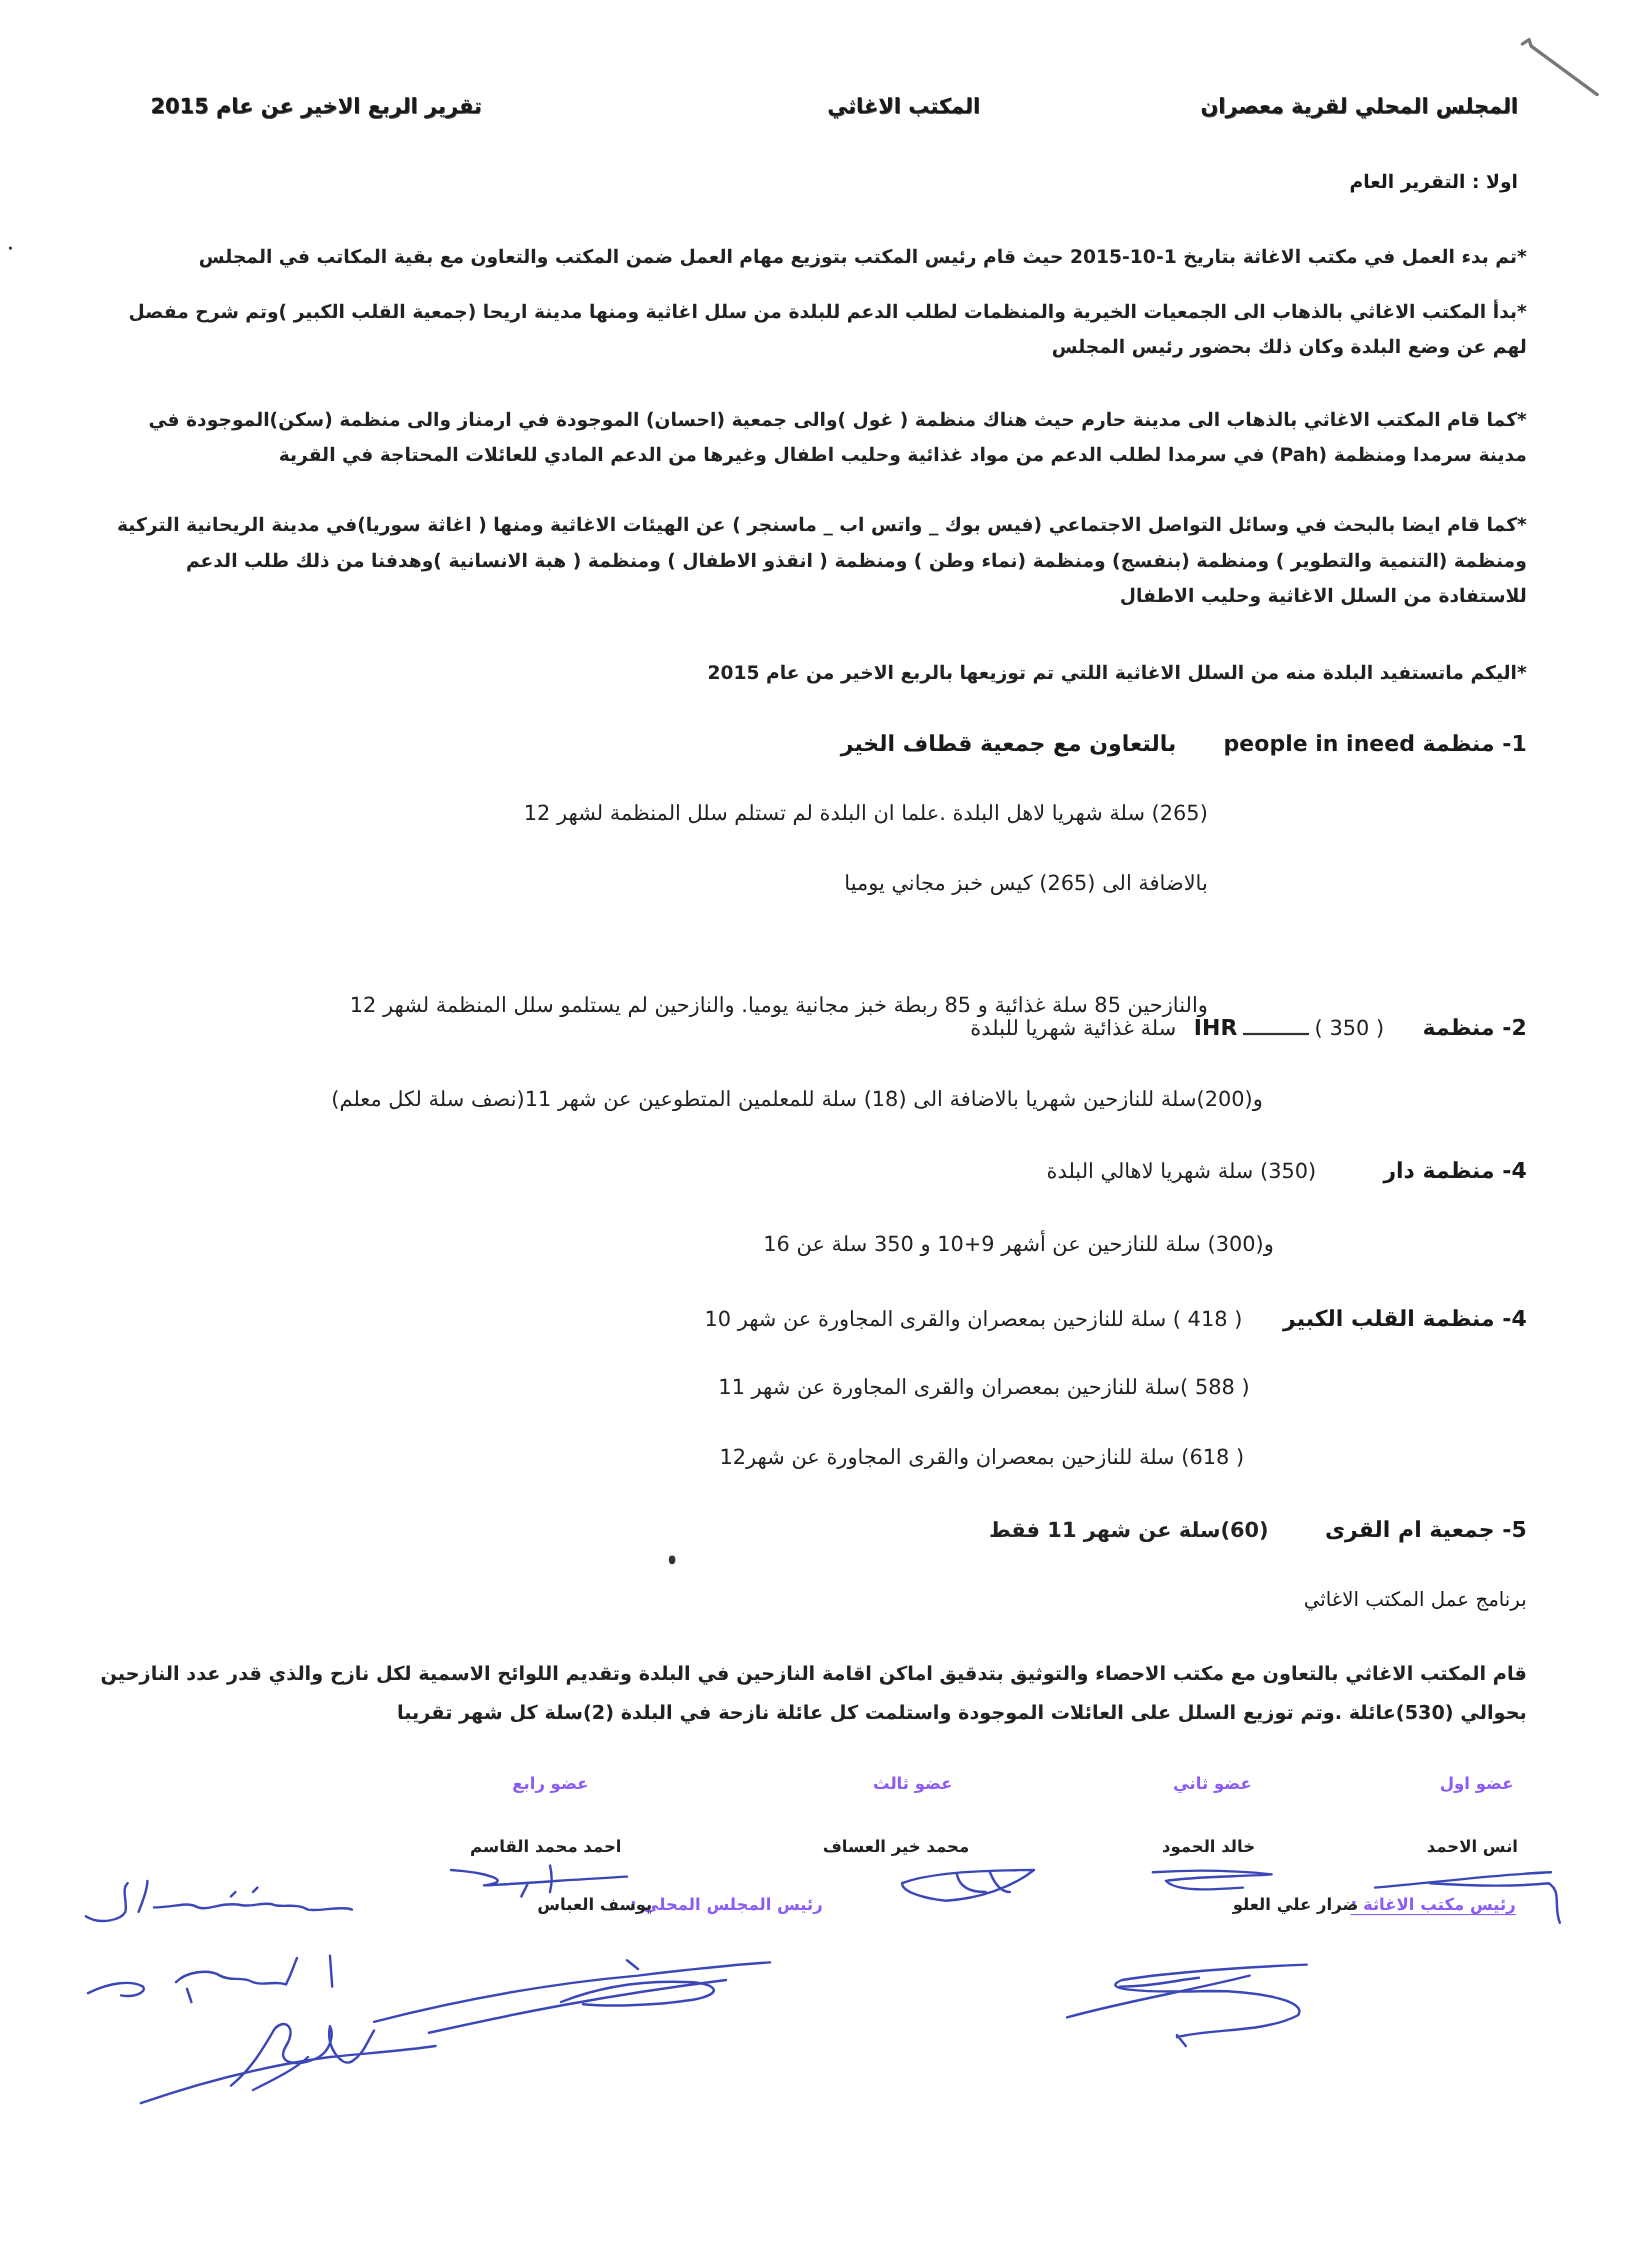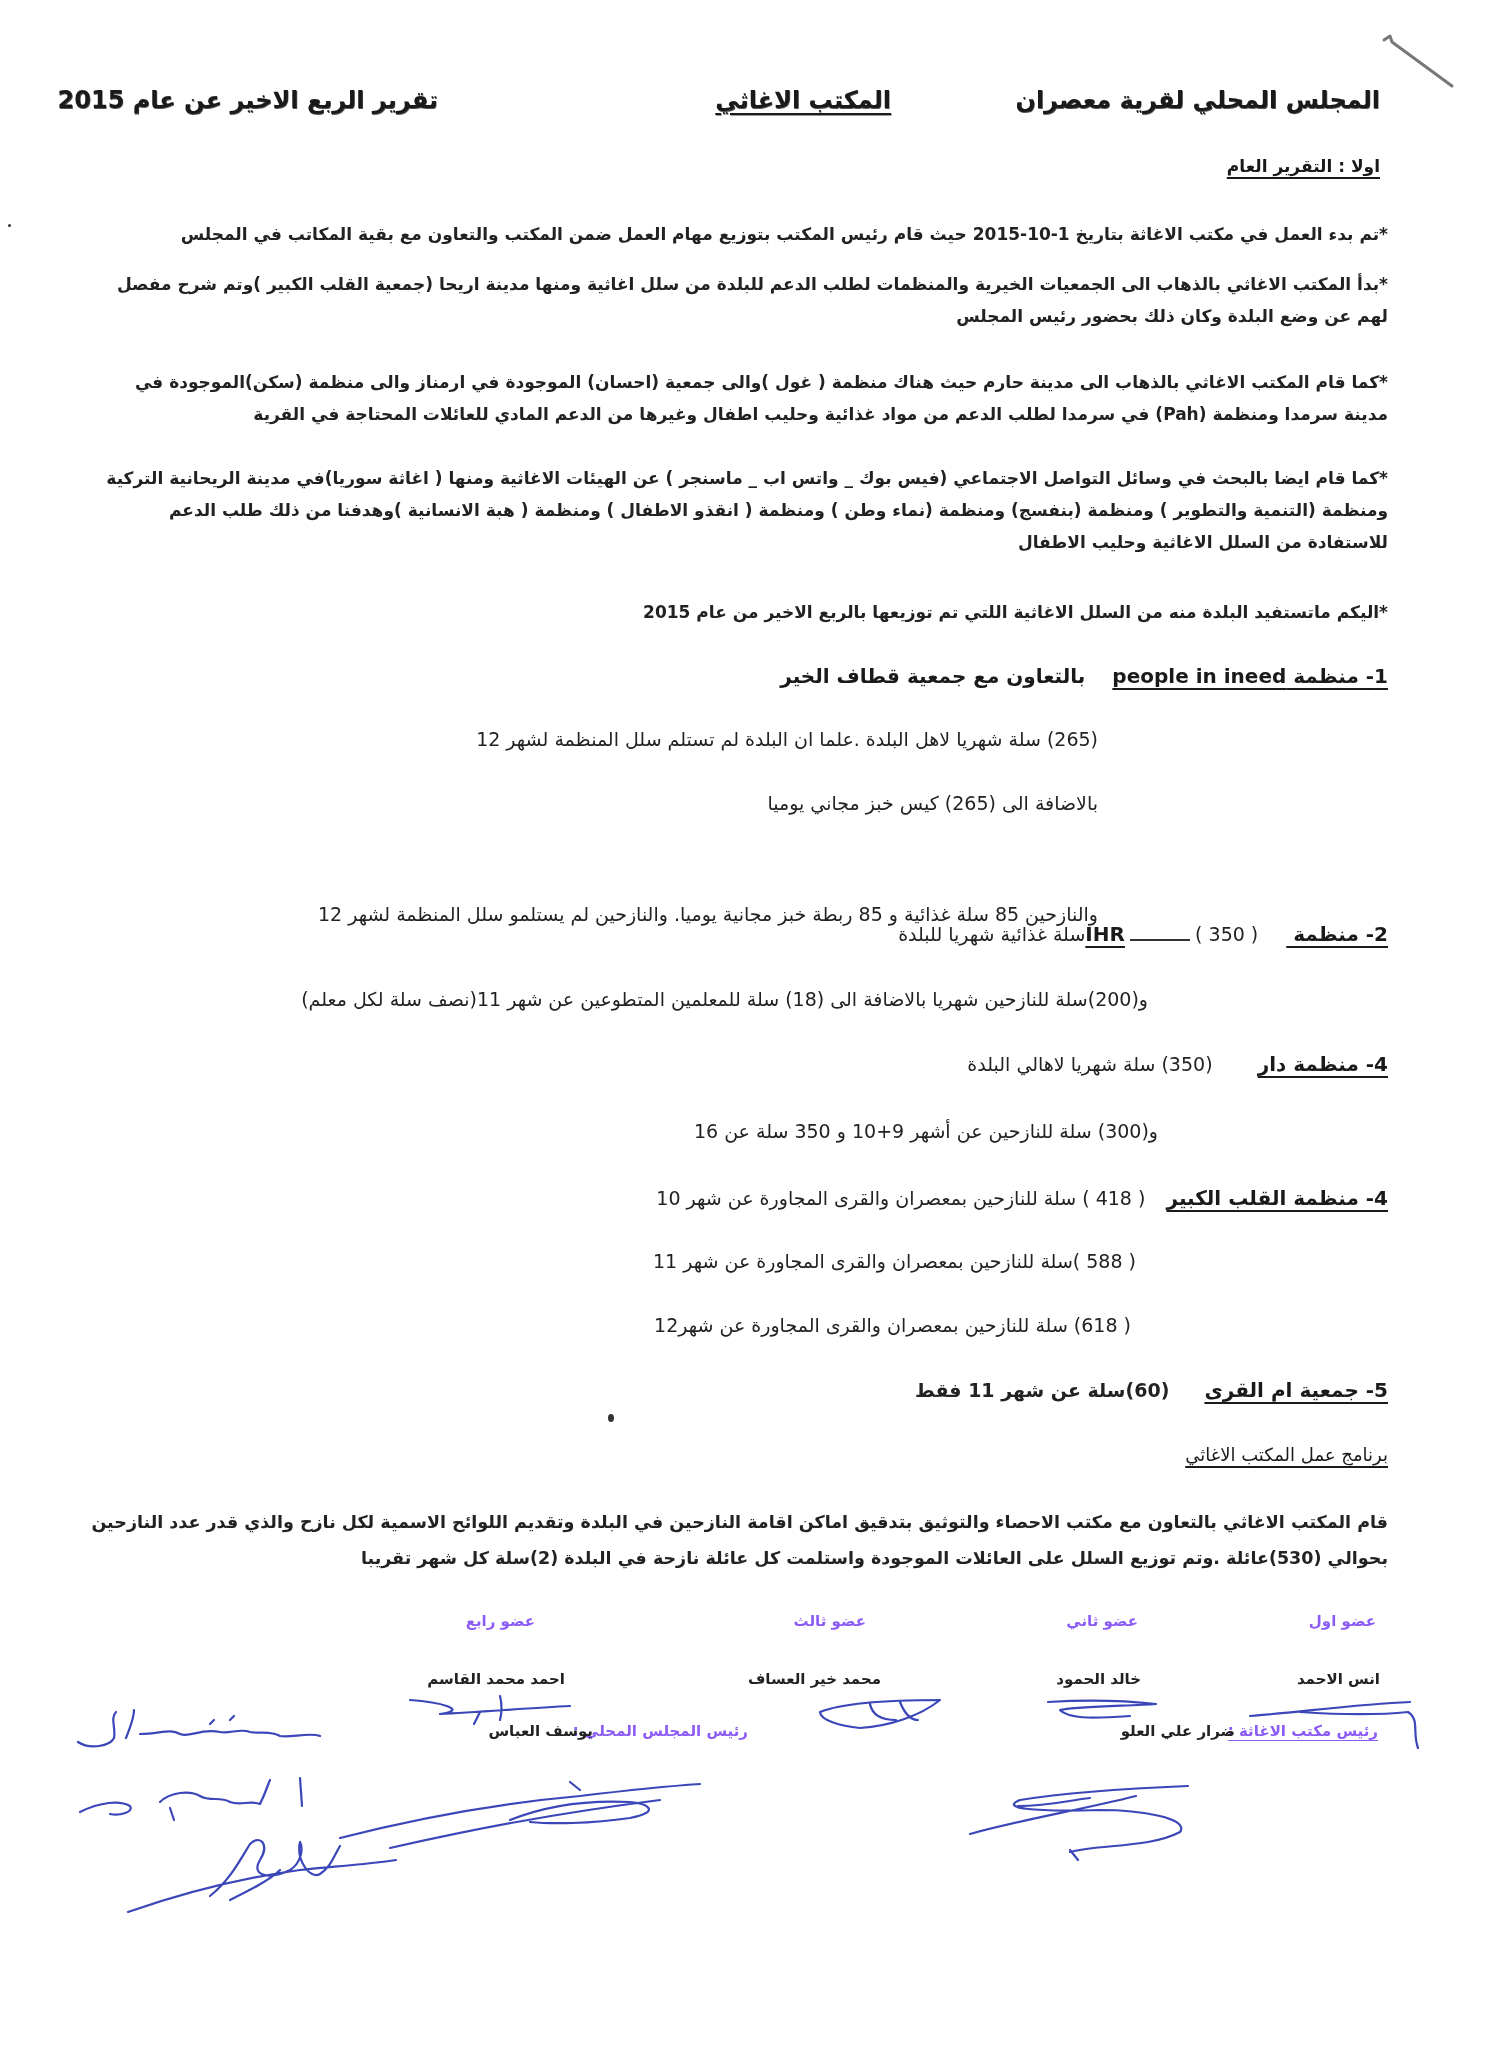--- a/index.html
+++ b/index.html
@@ -2,22 +2,22 @@
 <html><head>
   <meta charset="utf-8">
   <style>
     html, body { margin: 0; padding: 0; }
     body {
       width: 1488px; height: 2048px; background: #ffffff; position: relative; overflow: hidden;
       font-family: "DejaVu Sans", "Liberation Sans", sans-serif; color: #1a1a1a;
     }
     .page { position: absolute; left: 0; top: 0; width: 1488px; height: 2048px; }
     .abs { position: absolute; white-space: nowrap; direction: rtl; }
-    .hdr { font-weight: bold; font-size: 24px; text-shadow: 0.6px 0.6px 0 #555; }
-    .u { text-decoration: underline; text-underline-offset: 5px; text-decoration-thickness: 2px; }
+    .hdr { font-weight: bold; font-size: 19px; text-shadow: 0.6px 0.6px 0 #555; }
+    .u { text-underline-offset: 5px; text-decoration-thickness: 2px; margin-left: 16px; }
     .para { position: absolute; direction: rtl; text-align: right; font-size: 17px; line-height: 32px; font-weight: bold; color: #222; }
     .body-line { font-size: 19px; color: #222; }
     .org-title { font-weight: bold; font-size: 20px; }
     .sig-label { font-weight: bold; font-size: 15px; color: #8b5cf6; }
     .sig-name { font-weight: bold; font-size: 15px; color: #222; }
     svg.ink { position: absolute; overflow: visible; }
     svg.ink path { fill: none; stroke: #3b47b8; stroke-width: 2.2; stroke-linecap: round; stroke-linejoin: round; }
     .dot { position: absolute; background: #333; border-radius: 50%; }
   </style>
 </head>

